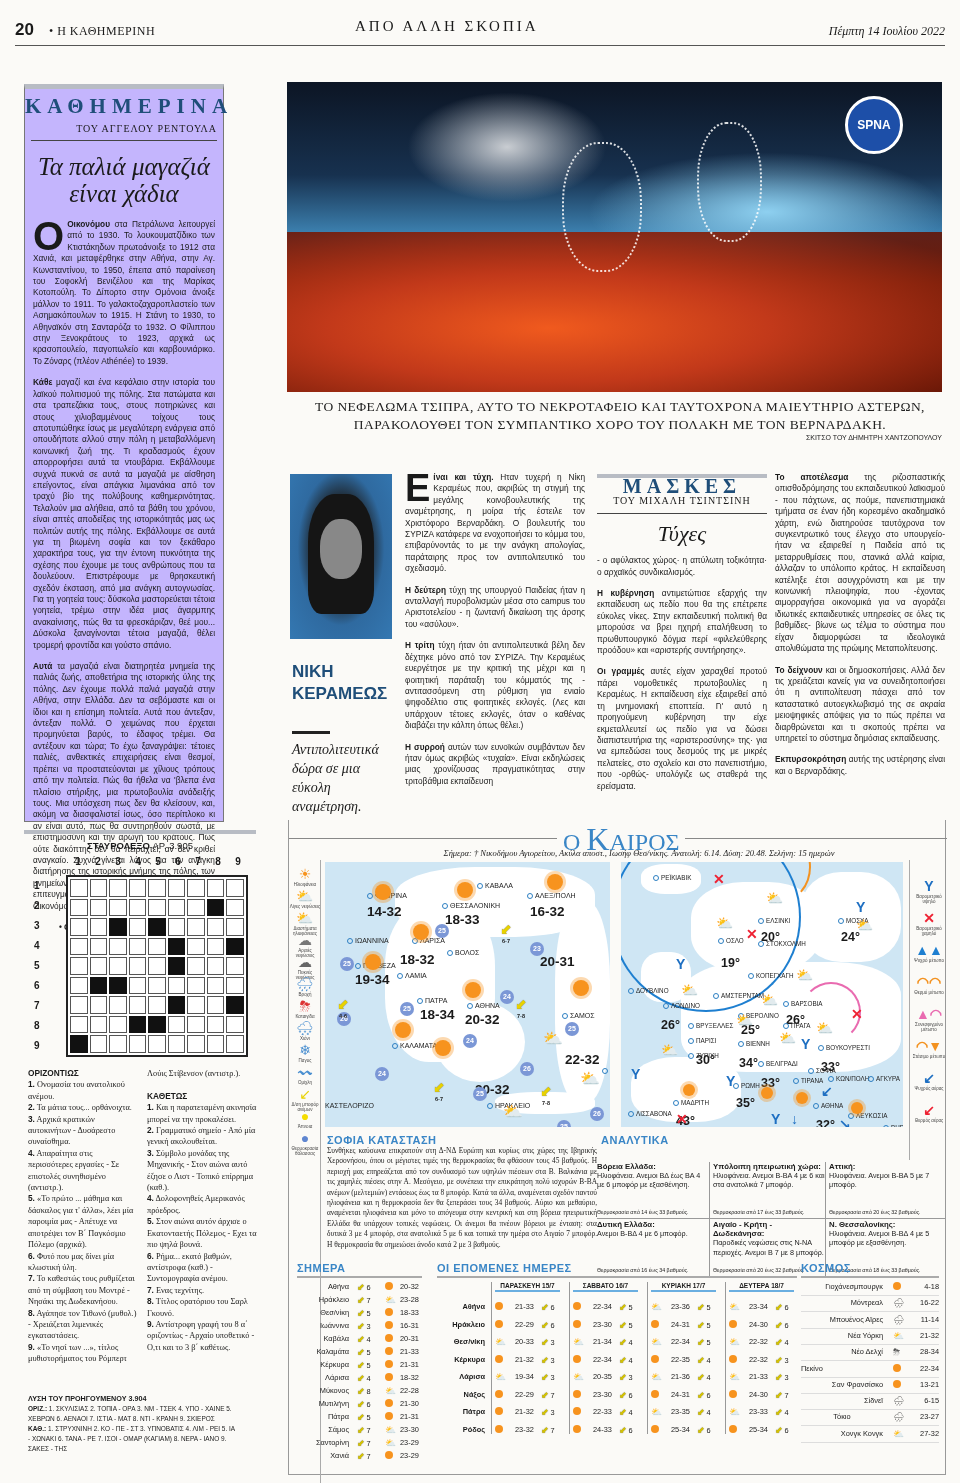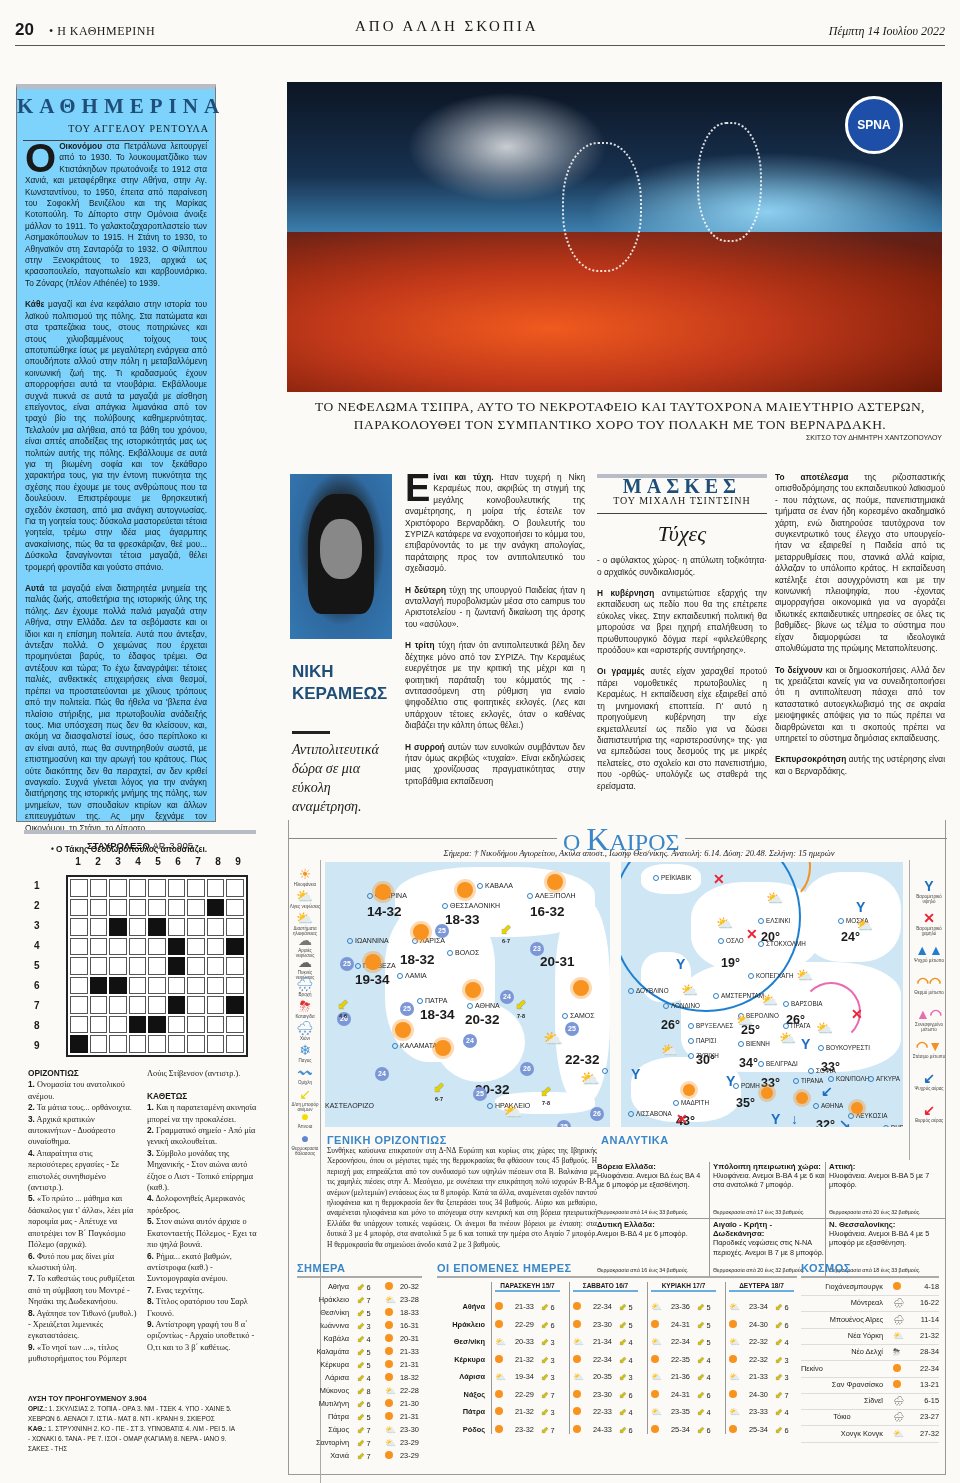--- a/index.html
+++ b/index.html
@@ -6,21 +6,21 @@
 body{width:960px;height:1483px;background:#fbfaf7;font-family:"Liberation Sans",sans-serif;color:#1a1a1a;position:relative;overflow:hidden}
 .abs{position:absolute}
 .serif{font-family:"Liberation Serif",serif}
 
 #hdr{left:15px;top:18px;width:930px;height:28px;border-bottom:1px solid #555}
 #pnum{left:0;top:2px;font-size:17px;font-weight:bold}
 #pname{left:34px;top:6px;font-size:12px;font-family:"Liberation Serif",serif;letter-spacing:.5px}
 #section{left:340px;top:0;font-size:15px;font-family:"Liberation Serif",serif;letter-spacing:3px}
 #date{right:0;top:6px;font-size:12px;font-style:italic;font-family:"Liberation Serif",serif}
 
-#kbox{left:16px;top:84px;width:200px;height:738px;border:1px solid #777;border-top:5px solid #b8bcc4;background:#7dd3fc}
+#kbox{left:24px;top:84px;width:200px;height:738px;border:1px solid #777;border-top:5px solid #b8bcc4;background:#c4b5fd}
 .colhead{text-align:center;color:#1f4e79;font-family:"Liberation Serif",serif;font-weight:bold;font-size:21px;letter-spacing:6px;margin-top:5px}
 .colsub{text-align:right;font-family:"Liberation Serif",serif;font-size:10px;letter-spacing:1px;padding:4px 0 6px;border-bottom:1px solid #444;margin:0 6px}
 .headline{text-align:center;font-family:"Liberation Serif",serif;font-style:italic;font-size:25px;line-height:27px;margin:12px 10px}
 .body{font-size:8.3px;line-height:11.4px;padding:0 8px;text-align:justify}
 .body p{margin-bottom:10px}
 .body b{font-weight:bold}
 .drop{float:left;font-size:40px;font-weight:bold;line-height:34px;margin-right:3px;font-family:"Liberation Sans",sans-serif}
 .sig{text-align:right;font-weight:bold;font-size:8.3px;padding-right:8px;margin-top:6px}
 
 #art{left:287px;top:82px;width:655px;height:310px;overflow:hidden;background:linear-gradient(180deg,#0c1524 0%,#17314f 30%,#3f86b6 50%,#e3531d 65%,#b33412 85%,#3d1406 100%)}
@@ -104,20 +104,21 @@
 <div id="hdr" class="abs">
   <span id="pnum" class="abs">20</span>
   <span id="pname" class="abs">• Η ΚΑΘΗΜΕΡΙΝΗ</span>
   <span id="section" class="abs">ΑΠΟ ΑΛΛΗ ΣΚΟΠΙΑ</span>
   <span id="date" class="abs">Πέμπτη 14 Ιουλίου 2022</span>
 </div>
 
 <div id="kbox" class="abs">
   <div class="colhead">ΚΑΘΗΜΕΡΙΝΑ</div>
   <div class="colsub">ΤΟΥ ΑΓΓΕΛΟΥ ΡΕΝΤΟΥΛΑ</div>
+  <div class="headline">Τα παλιά μαγαζιά είναι χάδια</div>
   <div class="body">
     <p><span class="drop">Ο</span><b>Οικονόμου</b><span> στα Πετράλωνα λειτουργεί από το 1930. Το λουκουματζίδικο των Κτιστάκηδων πρωτοάνοιξε το 1912 στα Χανιά, και μεταφέρθηκε στην Αθήνα, στην Αγ. Κωνσταντίνου, το 1950, έπειτα από παραίνεση του Σοφοκλή Βενιζέλου και της Μαρίκας Κοτοπούλη. Το Δίπορτο στην Ομόνοια άνοιξε μάλλον το 1911. Το γαλακτοζαχαροπλαστείο των Ασημακόπουλων το 1915. Η Στάνη το 1930, το Αθηναϊκόν στη Σανταρόζα το 1932. Ο Φίλιππου στην Ξενοκράτους το 1923, αρχικά ως κρασοπουλείο, παγοπωλείο και καρβουνιάρικο. Το Ζόναρς (πλέον Athénée) το 1939.</span></p>
     <p><b>Κάθε</b><span> μαγαζί και ένα κεφάλαιο στην ιστορία του λαϊκού πολιτισμού της πόλης. Στα πατώματα και στα τραπεζάκια τους, στους ποτηριώνες και στους χιλιοβαμμένους τοίχους τους αποτυπώθηκε ίσως με μεγαλύτερη ενάργεια από οπουδήποτε αλλού στην πόλη η μεταβαλλόμενη κοινωνική ζωή της. Τι κραδασμούς έχουν απορροφήσει αυτά τα ντουβάρια. Εκβάλλουμε συχνά πυκνά σε αυτά τα μαγαζιά με αίσθηση επείγοντος, είναι απάγκια λιμανάκια από τον τραχύ βίο της πολύβουης καθημερινότητας. Τελαλούν μια αλήθεια, από τα βάθη του χρόνου, είναι απτές αποδείξεις της ιστορικότητάς μας ως πολιτών αυτής της πόλης. Εκβάλλουμε σε αυτά για τη βιωμένη σοφία και τον ξεκάθαρο χαρακτήρα τους, για την έντονη πυκνότητα της σχέσης που έχουμε με τους ανθρώπους που τα δουλεύουν. Επιστρέφουμε με θρησκευτική σχεδόν έκσταση, από μια ανάγκη αυτογνωσίας. Για τη γοητεία τους: δύσκολα μαστορεύεται τέτοια γοητεία, τρέμω στην ιδέα μιας άγαρμπης ανακαίνισης, πώς θα τα φρεσκάριζαν, θεέ μου... Δύσκολα ξαναγίνονται τέτοια μαγαζιά, θέλει τρομερή φροντίδα και γούστο σπάνιο.</span></p>
     <p><b>Αυτά</b><span> τα μαγαζιά είναι διατηρητέα μνημεία της παλιάς ζωής, αποθετήρια της ιστορικής ύλης της πόλης. Δεν έχουμε πολλά παλιά μαγαζιά στην Αθήνα, στην Ελλάδα. Δεν τα σεβόμαστε και οι ίδιοι και η επίσημη πολιτεία. Αυτά που άντεξαν, άντεξαν πολλά. Ο χειμώνας που έρχεται προμηνύεται βαρύς, το έδαφος τρέμει. Θα αντέξουν και τώρα; Το έχω ξαναγράψει: τέτοιες παλιές, ανθεκτικές επιχειρήσεις είναι θεσμοί, πρέπει να προστατεύονται με χίλιους τρόπους από την πολιτεία. Πώς θα ήθελα να 'βλεπα ένα πλαίσιο στήριξης, μια πρωτοβουλία ανάδειξής τους. Μια υπόσχεση πως δεν θα κλείσουν, και, ακόμη να διασφαλιστεί ίσως, όσο περίπλοκο κι αν είναι αυτό, πως θα συντηρηθούν σωστά, με επιστημοσύνη και την αρωγή του κράτους. Πως ούτε διακόπτης δεν θα πειραχτεί, αν δεν κριθεί αναγκαίο. Συχνά γίνεται λόγος για την ανάγκη διατήρησης της ιστορικής μνήμης της πόλης, των μνημείων, των σπουδαίων κτιρίων και άλλων επιτευγμάτων της. Ας μην ξεχνάμε τον Οικονόμου, τη Στάνη, το Δίπορτο.</span></p>
   </div>
   <div class="sig">• Ο Τάκης Θεοδωρόπουλος απουσιάζει.</div>
 </div>
 
 <div id="art" class="abs">
   <div class="abs blue"></div>
@@ -482,21 +483,21 @@
       <div class="leg" style="top:18px;width:38px"><span class="g" style="color:#1e6fc2;font-weight:bold">Y</span><span>Βαρομετρικό υψηλό</span></div>
       <div class="leg" style="top:50px;width:38px"><span class="g" style="color:#e23;font-weight:bold">✕</span><span>Βαρομετρικό χαμηλό</span></div>
       <div class="leg" style="top:82px;width:38px"><span class="g" style="color:#1e7fd0;font-weight:bold">▲▲</span><span>Ψυχρό μέτωπο</span></div>
       <div class="leg" style="top:114px;width:38px"><span class="g" style="color:#f39220;font-weight:bold">◠◠</span><span>Θερμό μέτωπο</span></div>
       <div class="leg" style="top:146px;width:38px"><span class="g" style="color:#e96bb0;font-weight:bold">▲◠</span><span>Συνεσφιγμένο μέτωπο</span></div>
       <div class="leg" style="top:178px;width:38px"><span class="g" style="color:#f39220;font-weight:bold">◠▼</span><span>Στάσιμο μέτωπο</span></div>
       <div class="leg" style="top:210px;width:38px"><span class="g" style="color:#1e6fc2;font-weight:bold">↙</span><span>Ψυχρός αέρας</span></div>
       <div class="leg" style="top:242px;width:38px"><span class="g" style="color:#e23;font-weight:bold">↙</span><span>Θερμός αέρας</span></div>
     </div>
 
-  <div class="sechd" style="left:38px;top:314px">ΓΕΝΙΚΗ ΟΡΙΖΟΝΤΙΩΣ</div>
+  <div class="sechd" style="left:38px;top:314px">ΣΟΦΙΑ ΚΑΤΑΣΤΑΣΗ</div>
   <div id="gentext" class="abs">Συνθήκες καύσωνα επικρατούν στη Δ-ΝΔ Ευρώπη και κυρίως στις χώρες της Ιβηρικής Χερσονήσου, όπου οι μέγιστες τιμές της θερμοκρασίας θα φθάσουν τους 45 βαθμούς. Η περιοχή μας επηρεάζεται από τον συνδυασμό των υψηλών πιέσεων στα Β. Βαλκάνια με τις χαμηλές πιέσεις στην Α. Μεσόγειο, με συνέπεια την επικράτηση πολύ ισχυρών Β-ΒΑ ανέμων (μελτεμιών) εντάσεως έως τα 8 μποφόρ. Κατά τα άλλα, αναμένεται σχεδόν παντού ηλιοφάνεια και η θερμοκρασία δεν θα ξεπεράσει τους 34 βαθμούς. Αύριο και μεθαύριο, αναμένεται ηλιοφάνεια και μόνο το απόγευμα στην κεντρική και στη βόρεια ηπειρωτική Ελλάδα θα υπάρχουν τοπικές νεφώσεις. Οι άνεμοι θα πνέουν βόρειοι με ένταση: στα δυτικά 3 με 4 μποφόρ, στα ανατολικά 5 με 6 και τοπικά την ημέρα στο Αιγαίο 7 μποφόρ. Η θερμοκρασία θα σημειώσει άνοδο κατά 2 με 3 βαθμούς.</div>
 
   <div class="sechd" style="left:312px;top:314px">ΑΝΑΛΥΤΙΚΑ</div>
   <div id="analyt" class="abs">
       <div class="acell" style="left:0px;top:16px;height:56px"><b>Βόρεια Ελλάδα:</b><div>Ηλιοφάνεια. Ανεμοι ΒΔ έως ΒΑ 4 με 6 μποφόρ με εξασθένηση.</div><div class="tfoot" style="top:46px">Θερμοκρασία από 14 έως 33 βαθμούς.</div></div>
       <div class="acell" style="left:116px;top:16px;height:56px"><b>Υπόλοιπη ηπειρωτική χώρα:</b><div>Ηλιοφάνεια. Ανεμοι Β-ΒΑ 4 με 6 και στα ανατολικά 7 μποφόρ.</div><div class="tfoot" style="top:46px">Θερμοκρασία από 17 έως 33 βαθμούς.</div></div>
       <div class="acell" style="left:232px;top:16px;height:56px"><b>Αττική:</b><div>Ηλιοφάνεια. Ανεμοι Β-ΒΑ 5 με 7 μποφόρ.</div><div class="tfoot" style="top:46px">Θερμοκρασία από 20 έως 32 βαθμούς.</div></div>
       <div class="acell" style="left:0px;top:74px;height:56px"><b>Δυτική Ελλάδα:</b><div>Ανεμοι Β-ΒΔ 4 με 6 μποφόρ.</div><div class="tfoot" style="top:46px">Θερμοκρασία από 16 έως 34 βαθμούς.</div></div>
       <div class="acell" style="left:116px;top:74px;height:56px"><b>Αιγαίο - Κρήτη - Δωδεκάνησα:</b><div>Παροδικές νεφώσεις στις Ν-ΝΑ περιοχές. Ανεμοι Β 7 με 8 μποφόρ.</div><div class="tfoot" style="top:46px">Θερμοκρασία από 20 έως 32 βαθμούς.</div></div>
       <div class="acell" style="left:232px;top:74px;height:56px"><b>Ν. Θεσσαλονίκης:</b><div>Ηλιοφάνεια. Ανεμοι Β-ΒΔ 4 με 5 μποφόρ με εξασθένηση.</div><div class="tfoot" style="top:46px">Θερμοκρασία από 18 έως 33 βαθμούς.</div></div>

